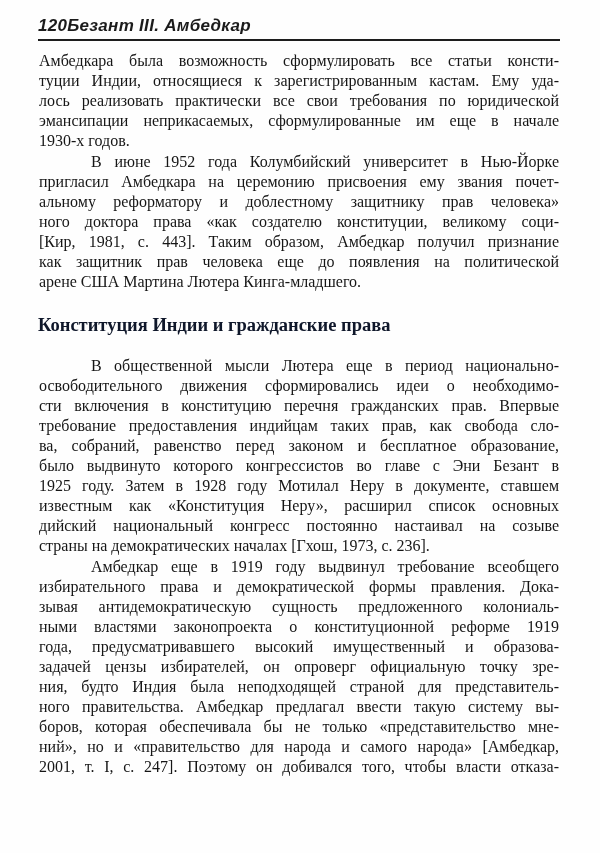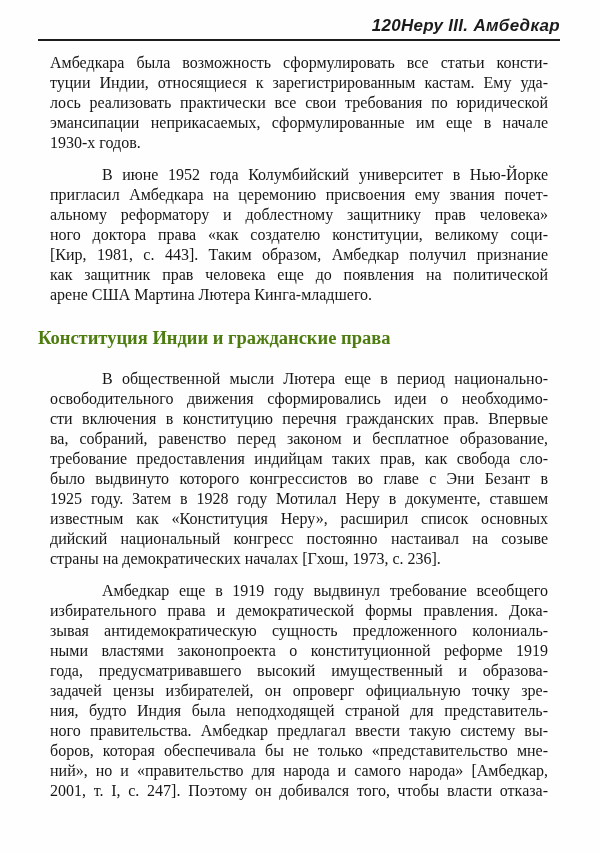--- a/index.html
+++ b/index.html
@@ -13,65 +13,65 @@
     height: 853px;
     box-sizing: border-box;
     background: #fefefe;
     color: #161616;
     padding: 16px 40px 0 38px;
     overflow: hidden;
     font-family: "Liberation Serif", serif;
   }
   .running-header {
     display: flex;
-    justify-content: flex-end;
+    justify-content: flex-start;
     align-items: baseline;
     font-family: "Liberation Sans", sans-serif;
     font-style: italic;
     font-size: 17px;
     font-weight: 600;
     letter-spacing: 0.3px;
     color: #1b1b1b;
     padding-bottom: 3px;
     border-bottom: 2.5px solid #1d1d1d;
   }
   .page-body {
     margin-top: 10px;
     font-size: 16px;
     line-height: 20px;
   }
-  .paragraph { margin: 12px; }
+  .paragraph { margin: 1px; }
   .line {
     height: 20px;
     text-align: justify;
     text-align-last: justify;
     white-space: normal;
   }
   .line.endline {
     text-align-last: left;
   }
   .line.indent {
     padding-left: 52px;
   }
   .section-heading {
     font-family: "Liberation Serif", serif;
     font-size: 18.5px;
     font-weight: bold;
     line-height: 22px;
     margin: 22px 0 20px 0;
-    color: #4d7c0f;
+    color: #0f172a;
   }
 </style>
 </head>
 <body>
 
 <div class="page">
   <div class="running-header">
     <span>120</span>
-    <span>Неру III.  Амбедкар</span>
+    <span>Безант III.  Амбедкар</span>
   </div>
   <div class="page-body">
       <div class="paragraph">
         <div class="line">Амбедкара была возможность сформулировать все статьи консти-</div>
         <div class="line">туции Индии, относящиеся к зарегистрированным кастам. Ему уда-</div>
         <div class="line">лось реализовать практически все свои требования по юридической</div>
         <div class="line">эмансипации неприкасаемых, сформулированные им еще в начале</div>
         <div class="line endline">1930-х годов.</div>
       </div>
       <div class="paragraph">
@@ -81,22 +81,22 @@
         <div class="line">ного доктора права «как создателю конституции, великому соци-</div>
         <div class="line">[Кир, 1981, с. 443]. Таким образом, Амбедкар получил признание</div>
         <div class="line">как защитник прав человека еще до появления на политической</div>
         <div class="line endline">арене США Мартина Лютера Кинга-младшего.</div>
       </div>
       <h2 class="section-heading">Конституция Индии и гражданские права</h2>
       <div class="paragraph">
         <div class="line indent">В общественной мысли Лютера еще в период национально-</div>
         <div class="line">освободительного движения сформировались идеи о необходимо-</div>
         <div class="line">сти включения в конституцию перечня гражданских прав. Впервые</div>
+        <div class="line">требование предоставления индийцам таких прав, как свобода сло-</div>
         <div class="line">ва, собраний, равенство перед законом и бесплатное образование,</div>
-        <div class="line">требование предоставления индийцам таких прав, как свобода сло-</div>
         <div class="line">было выдвинуто которого конгрессистов во главе с Эни Безант в</div>
         <div class="line">1925 году. Затем в 1928 году Мотилал Неру в документе, ставшем</div>
         <div class="line">известным как «Конституция Неру», расширил список основных</div>
         <div class="line">дийский национальный конгресс постоянно настаивал на созыве</div>
         <div class="line endline">страны на демократических началах [Гхош, 1973, с. 236].</div>
       </div>
       <div class="paragraph">
         <div class="line indent">Амбедкар еще в 1919 году выдвинул требование всеобщего</div>
         <div class="line">избирательного права и демократической формы правления. Дока-</div>
         <div class="line">зывая антидемократическую сущность предложенного колониаль-</div>

